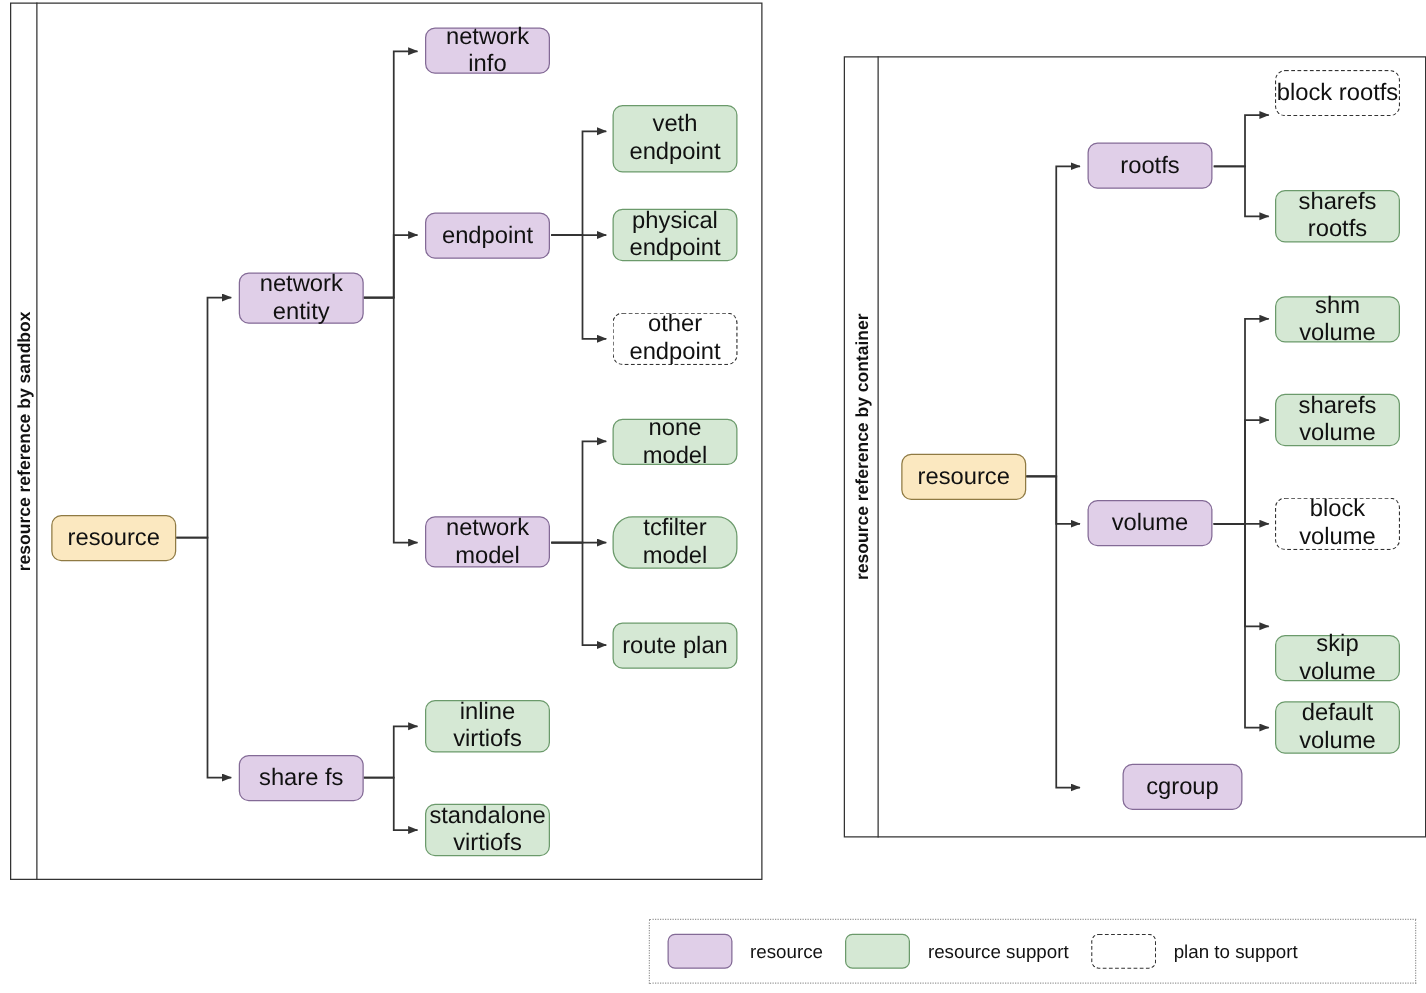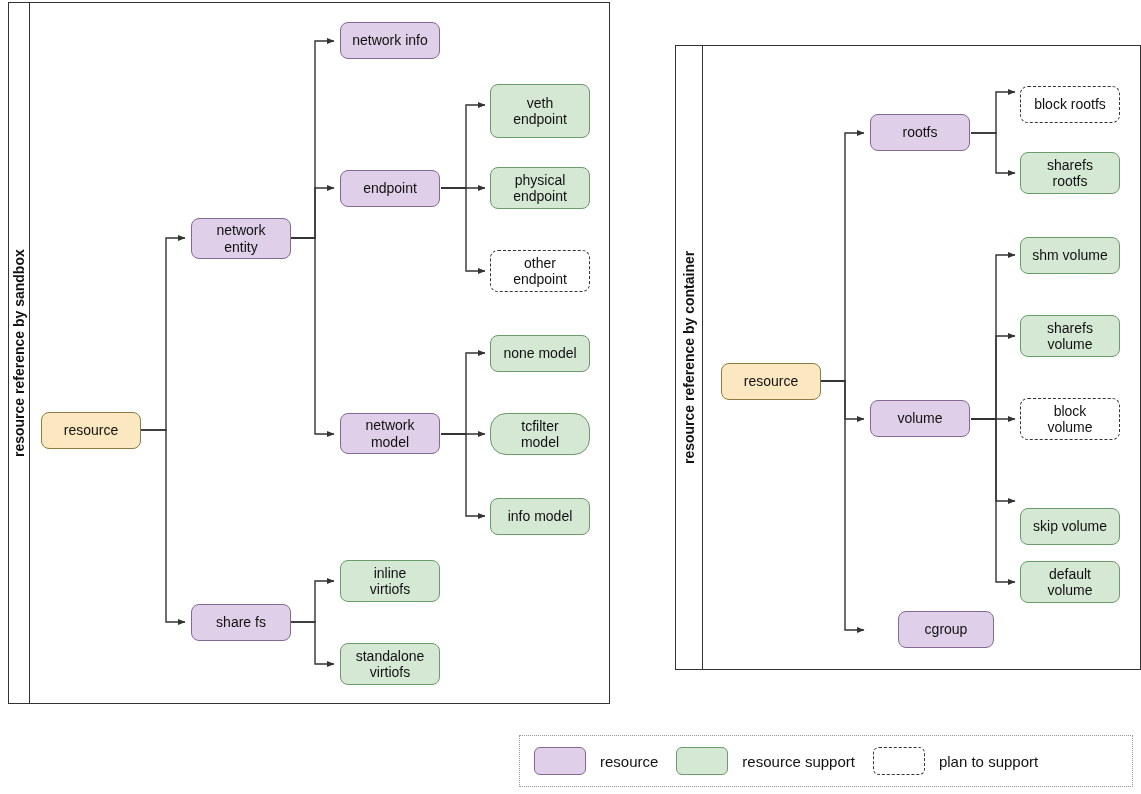--- a/index.html
+++ b/index.html
@@ -11,21 +11,21 @@
     overflow:hidden;
   }
   #canvas{position:absolute;left:0;top:0;width:1141px;height:794px;}
   svg.edges{position:absolute;left:0;top:0;width:1141px;height:794px;pointer-events:none;}
   .node{
     position:absolute;
     box-sizing:border-box;
     display:flex;align-items:center;justify-content:center;
     text-align:center;
     border-radius:8px;
-    font-size:14px;
+    font-size:19px;
     color:#111111;
     line-height:1.15;
     white-space:pre-line;
   }
   .n-resource{background:#fbe8c0;border:1px solid #8f7a43;}
   .n-purple{background:#e0cfe8;border:1px solid #836a96;}
   .n-green{background:#d5e8d4;border:1px solid #6b9a6b;}
   .n-dashed{background:#ffffff;border:1px dashed #333333;}
   .panel{
     position:absolute;
@@ -120,38 +120,38 @@
   <div class="node n-green" style="left:490px;top:84px;width:100px;height:54px;">veth
 endpoint</div>
   <div class="node n-green" style="left:490px;top:167px;width:100px;height:42px;">physical
 endpoint</div>
   <div class="node n-dashed" style="left:490px;top:250px;width:100px;height:42px;">other
 endpoint</div>
 
   <div class="node n-green" style="left:490px;top:335px;width:100px;height:37px;">none model</div>
   <div class="node n-green" style="left:490px;top:413px;width:100px;height:42px;border-radius:16px;">tcfilter
 model</div>
-  <div class="node n-green" style="left:490px;top:498px;width:100px;height:37px;">info model</div>
+  <div class="node n-green" style="left:490px;top:498px;width:100px;height:37px;">route plan</div>
 
   <div class="node n-green" style="left:340px;top:560px;width:100px;height:42px;">inline
 virtiofs</div>
   <div class="node n-green" style="left:340px;top:643px;width:100px;height:42px;">standalone
 virtiofs</div>
 
   <div class="panel" style="left:675px;top:45px;width:466px;height:625px;"></div>
   <div class="vline" style="left:702px;top:45px;height:625px;"></div>
   <div class="panel-label" style="left:676px;top:45px;width:26px;height:625px;">resource reference by container</div>
 
   <div class="node n-resource" style="left:721px;top:363px;width:100px;height:37px;">resource</div>
 
   <div class="node n-purple" style="left:870px;top:114px;width:100px;height:37px;">rootfs</div>
   <div class="node n-purple" style="left:870px;top:400px;width:100px;height:37px;">volume</div>
   <div class="node n-purple" style="left:870px;top:611px;width:96px;height:37px;margin-left:28px;">cgroup</div>
 
-  <div class="node n-dashed" style="left:1020px;top:86px;width:100px;height:37px;">block rootfs</div>
+  <div class="node n-dashed" style="left:1020px;top:56px;width:100px;height:37px;">block rootfs</div>
   <div class="node n-green" style="left:1020px;top:152px;width:100px;height:42px;">sharefs
 rootfs</div>
 
   <div class="node n-green" style="left:1020px;top:237px;width:100px;height:37px;">shm volume</div>
   <div class="node n-green" style="left:1020px;top:315px;width:100px;height:42px;">sharefs
 volume</div>
   <div class="node n-dashed" style="left:1020px;top:398px;width:100px;height:42px;">block
 volume</div>
   <div class="node n-green" style="left:1020px;top:483px;width:100px;height:37px;margin-top:25px;">skip volume</div>
   <div class="node n-green" style="left:1020px;top:561px;width:100px;height:42px;">default

